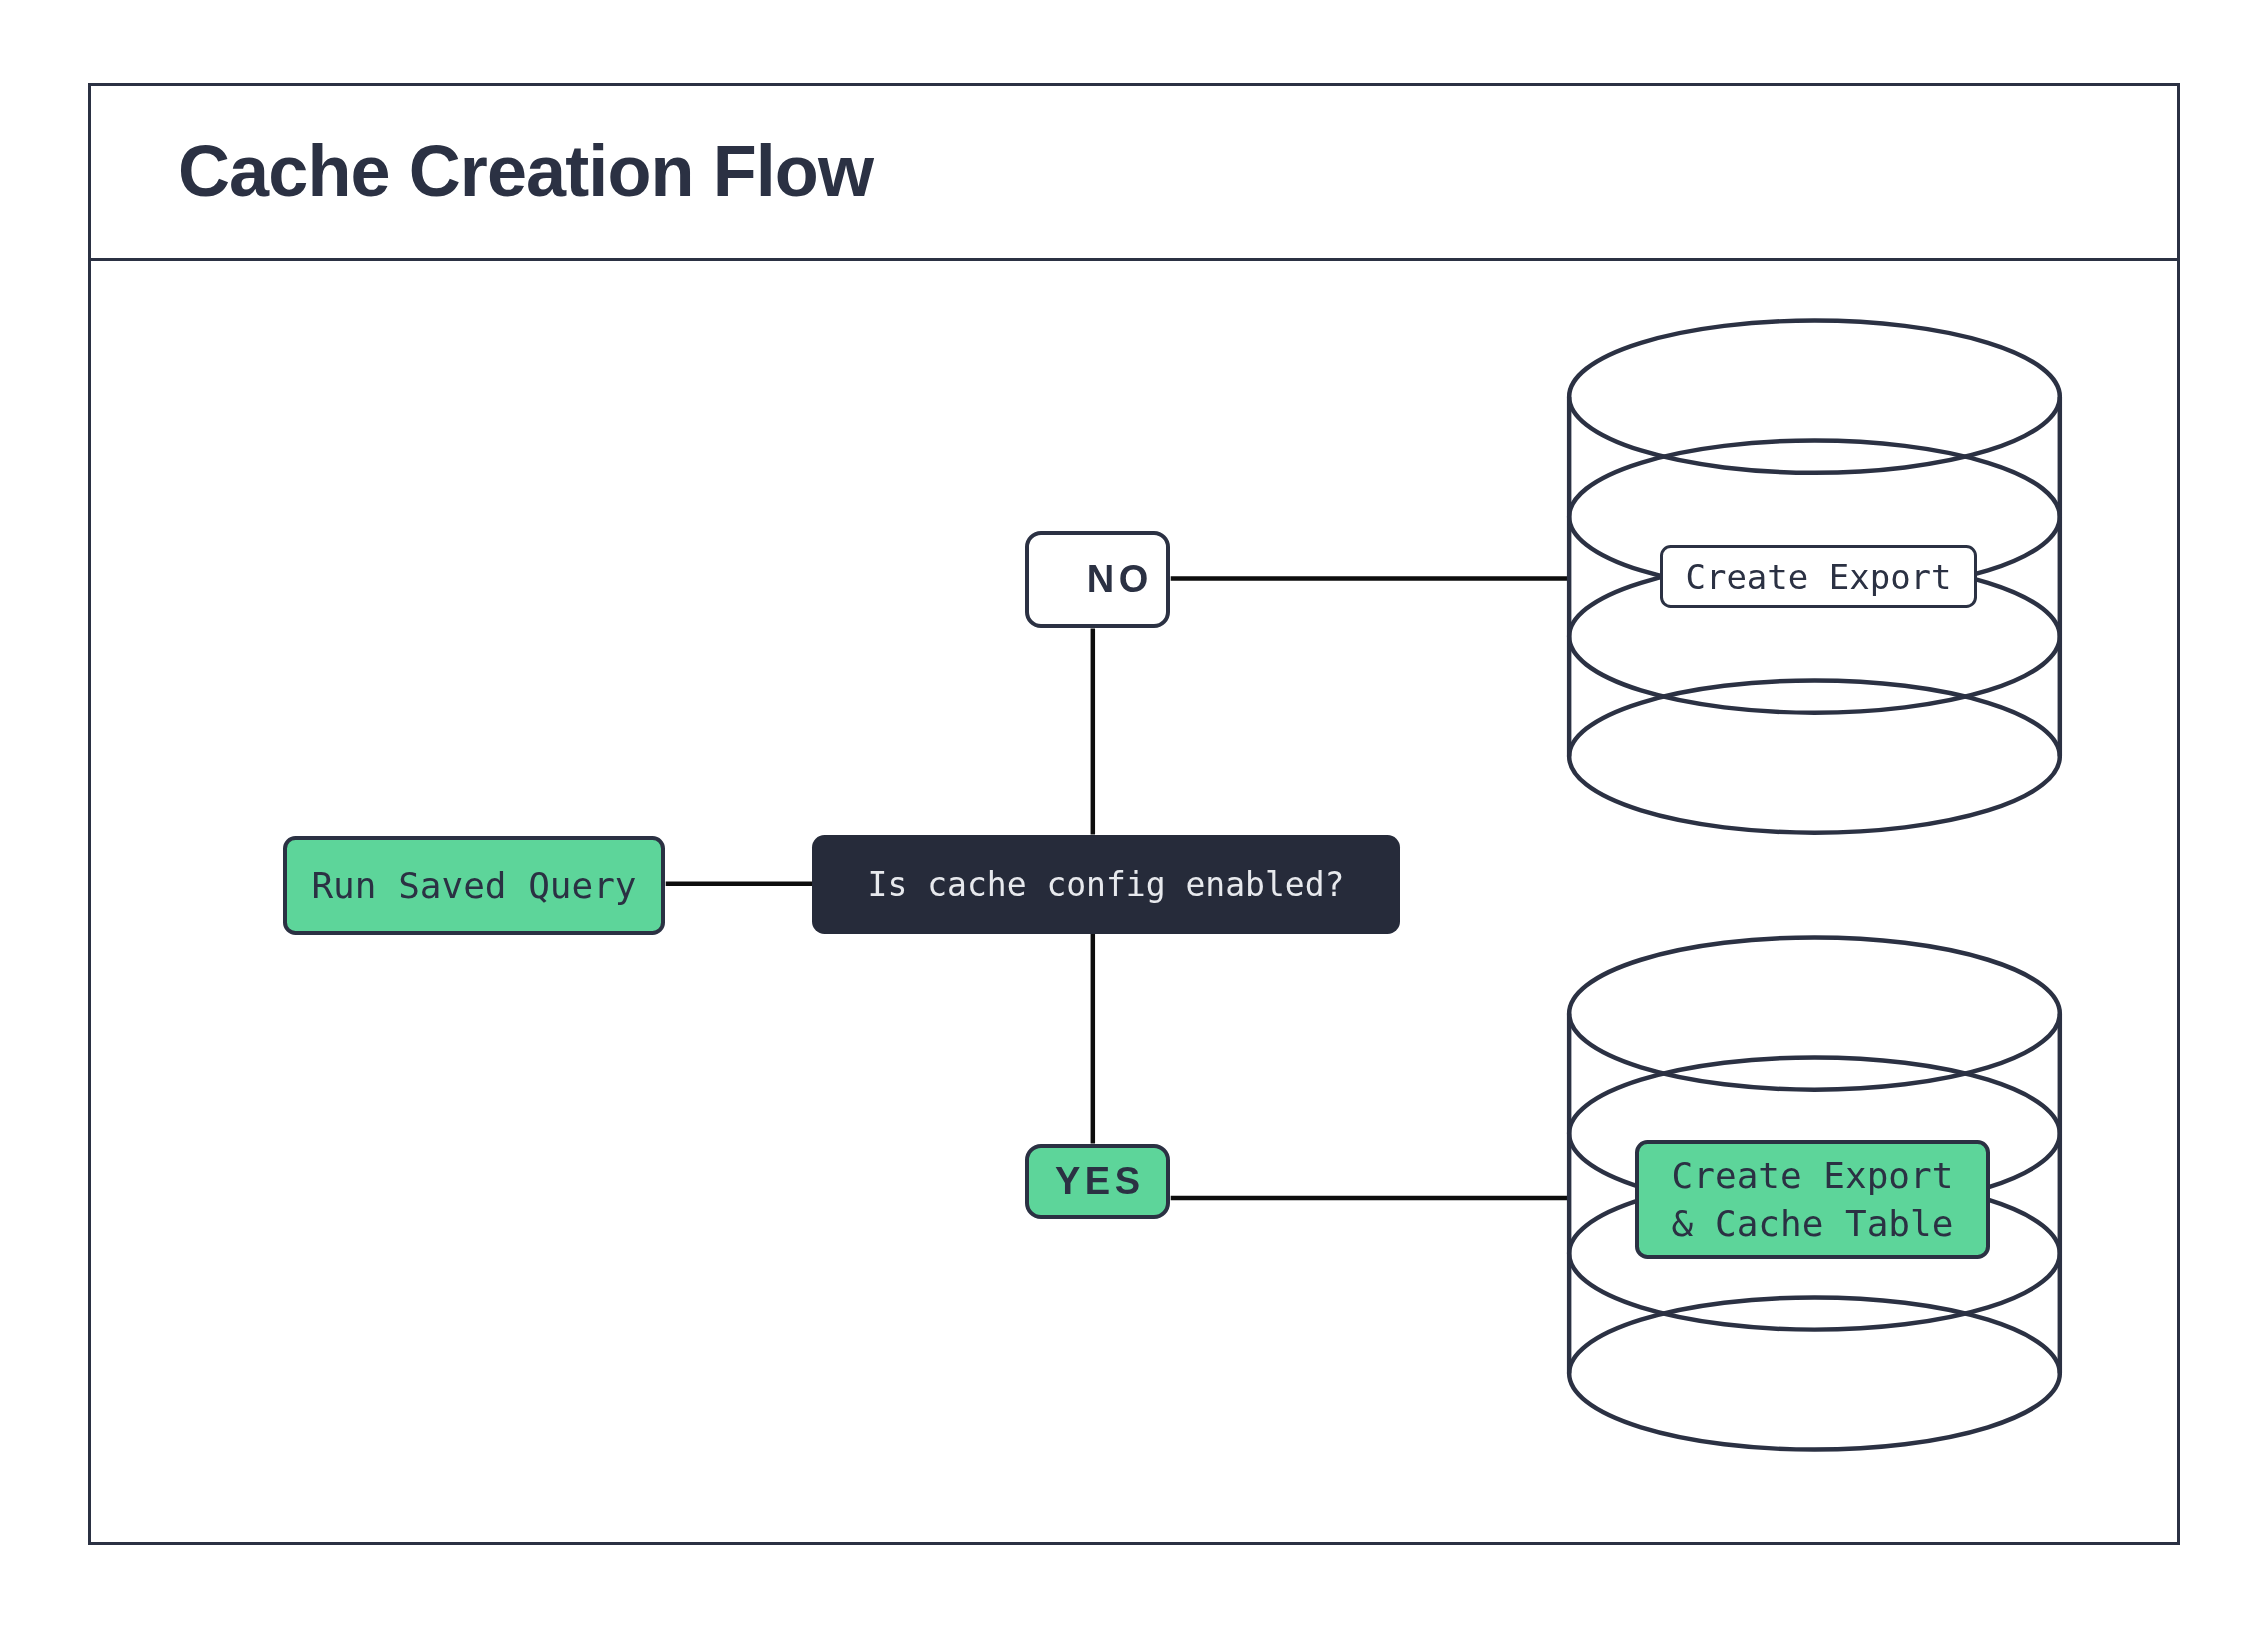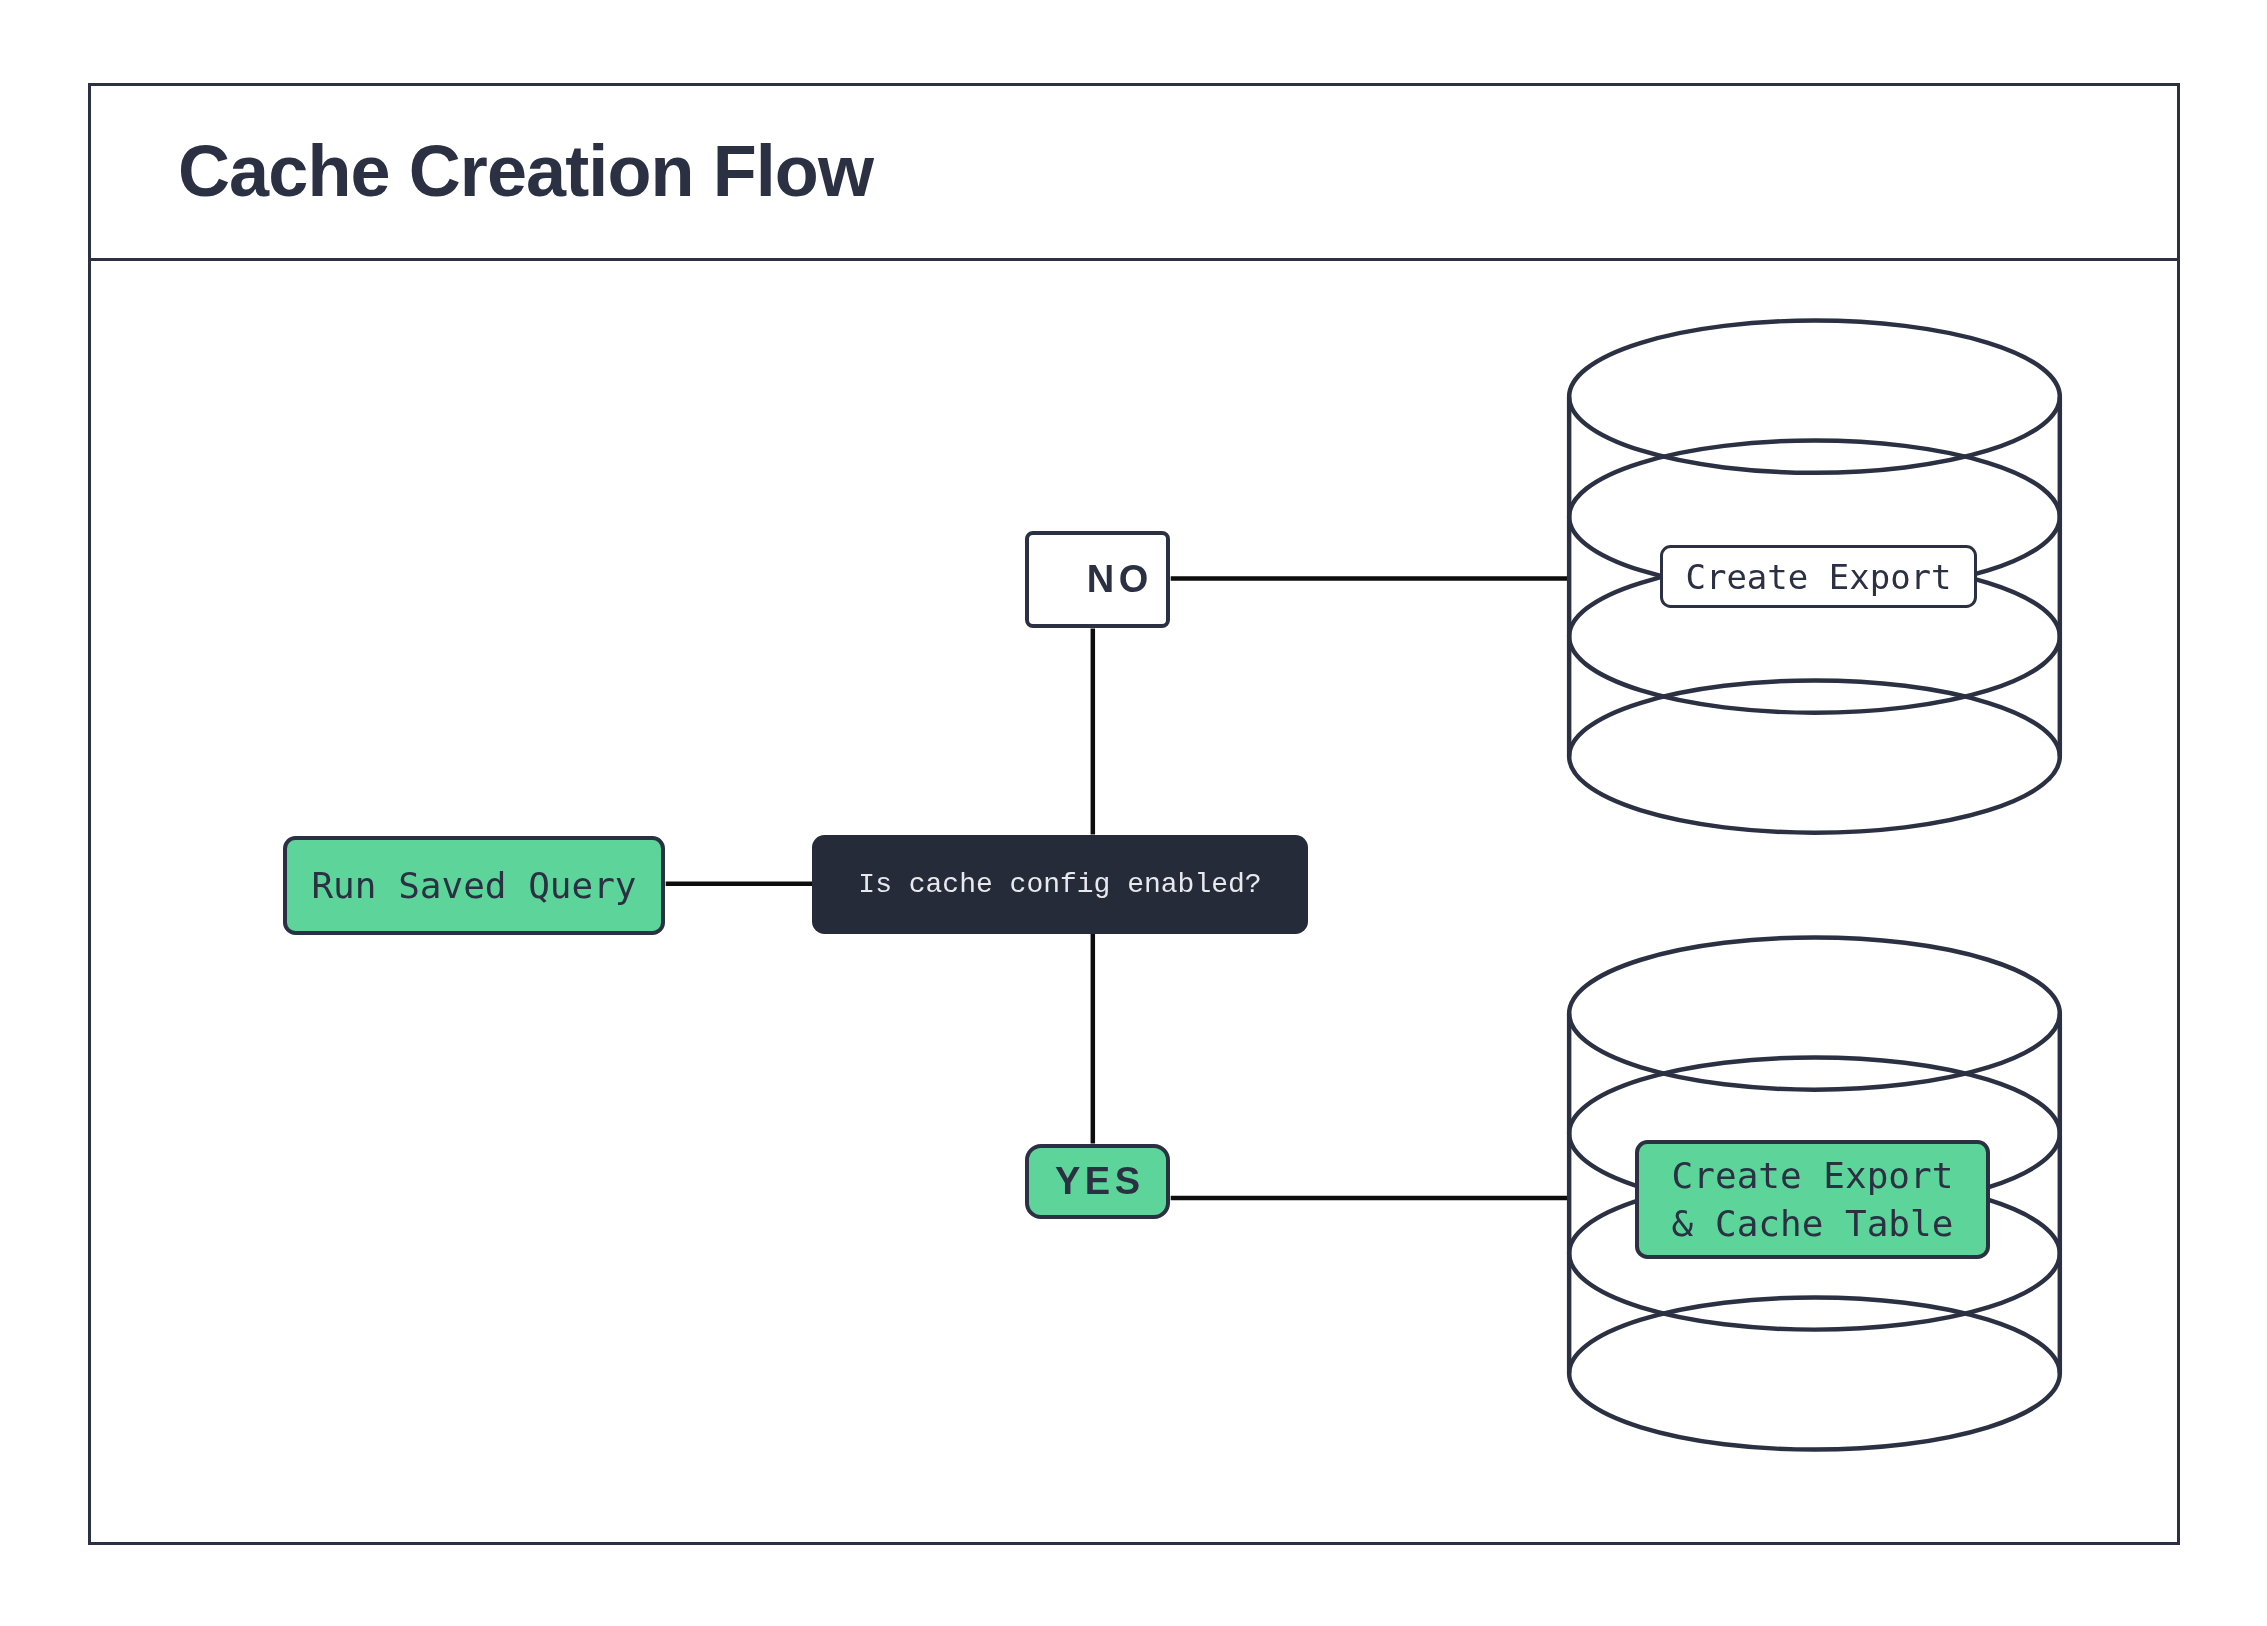--- a/index.html
+++ b/index.html
@@ -53,31 +53,30 @@
     text-align: center;
     color: var(--navy);
     font-size: 36px;
   }
   .node-query {
     left: 283px; top: 836px; width: 382px; height: 99px;
     background: var(--green);
     border: 4.5px solid var(--navy); border-radius: 12.5px;
   }
   .node-question {
-    left: 812px; top: 835px; width: 496px; height: 99px;
+    left: 812px; top: 835px; width: 588px; height: 99px;
     background: var(--dark_fill);
     border-radius: 12.5px;
     color: var(--light_text);
-    font-size: 28px;
-    font-family: Liberation Mono, monospace;
+    font-size: 33px;
   }
   .node-no {
     left: 1025px; top: 531px; width: 145px; height: 97px;
     background: var(--bg);
-    border: 4.5px solid var(--navy); border-radius: 8px;
+    border: 4.5px solid var(--navy); border-radius: 16px;
     font-family: "Liberation Sans", sans-serif;
     font-weight: 700; font-size: 38px; letter-spacing: 4.5px;
     text-indent: 4.5px;
     padding-left: 40px;
   }
   .node-yes {
     left: 1025px; top: 1144px; width: 145px; height: 75px;
     background: var(--green);
     border: 4.5px solid var(--navy); border-radius: 16px;
     font-family: "Liberation Sans", sans-serif;

